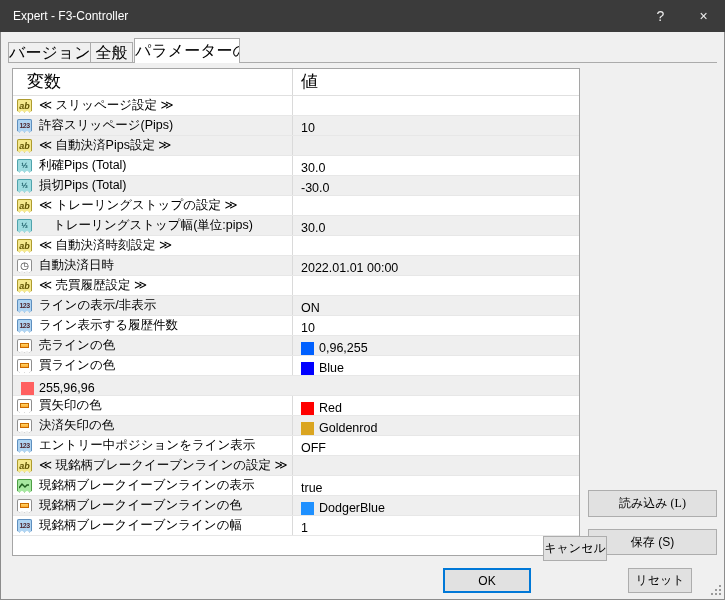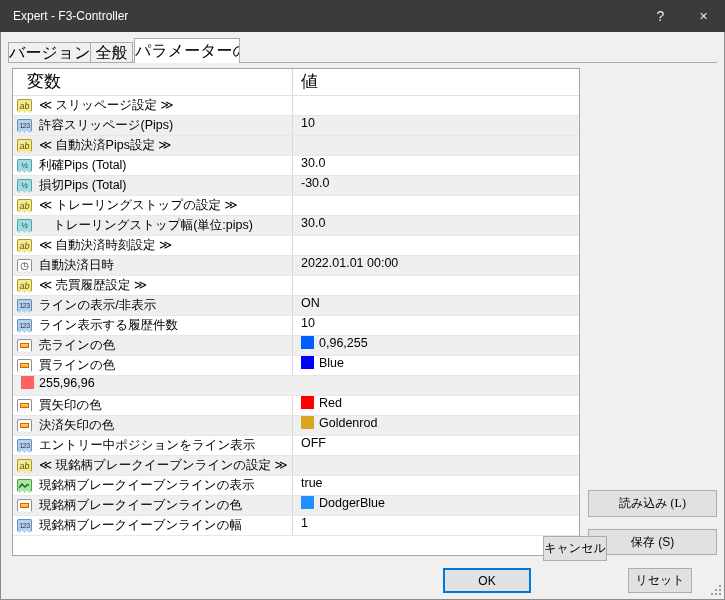--- a/index.html
+++ b/index.html
@@ -23,25 +23,25 @@
                border:1px solid #A5A5A5;box-sizing:border-box;overflow:hidden;}
   .thead{display:flex;height:26px;border-bottom:1px solid #E0E0E0;background:#FFFFFF;font-size:17px;}
   .th-var{flex:0 0 280px;box-sizing:border-box;padding-left:14px;border-right:1px solid #D8D8D8;line-height:25px;}
   .th-val{flex:1;padding-left:8px;line-height:25px;}
   .row{display:flex;height:20px;box-sizing:border-box;border-bottom:1px solid #E7E7E7;
        background:#FFFFFF;align-items:stretch;font-size:12.5px;}
   .row.alt{background:#EFEFEF;}
   .cell-label{flex:0 0 280px;box-sizing:border-box;display:flex;align-items:center;
               border-right:1px solid #DADADA;overflow:hidden;white-space:nowrap;}
   .cell-label.indent .lbl{padding-left:14px;}
-  .cell-value{flex:1;display:flex;align-items:flex-start;padding-left:8px;overflow:hidden;white-space:nowrap;}
+  .cell-value{flex:1;display:flex;align-items:flex-end;padding-left:8px;overflow:hidden;white-space:nowrap;}
   .swatch{width:13px;height:13px;flex:0 0 13px;margin-right:5px;}
   
   .icon{flex:0 0 15px;width:15px;height:14px;margin:0 7px 0 4px;display:flex;align-items:center;
-        justify-content:center;font-weight:normal;border-radius:2px;box-sizing:border-box;
+        justify-content:center;font-weight:bold;border-radius:2px;box-sizing:border-box;
         clip-path:polygon(0 0,100% 0,100% 88%,84% 100%,67% 88%,50% 100%,33% 88%,16% 100%,0 88%);}
   .icon-ab{background:#F5E98E;box-shadow:inset 0 0 0 1px #AD9B2F;color:#5F5300;font-size:9px;font-style:italic;}
   .icon-num{background:#AFD4F2;box-shadow:inset 0 0 0 1px #5E8FBF;color:#50282F;font-size:7px;letter-spacing:-0.5px;}
   .icon-half{background:#9FDCE0;box-shadow:inset 0 0 0 1px #4FA3AC;color:#0D4F58;font-size:8px;}
   .icon-clock{background:#FFFFFF;box-shadow:inset 0 0 0 1px #8F8F8F;color:#444444;font-size:10px;font-weight:normal;}
   .icon-color{background:#FFFFFF;box-shadow:inset 0 0 0 1px #8F8F8F;}
   .icon-color .bar{width:9px;height:5px;background:linear-gradient(#FFE27A,#FF9D1E);box-shadow:inset 0 0 0 1px #C96A00;}
   .icon-bool{background:#A6E8A0;box-shadow:inset 0 0 0 1px #4D9E45;}
   
   .btn{position:absolute;box-sizing:border-box;background:#E1E1E1;border:1px solid #ADADAD;

